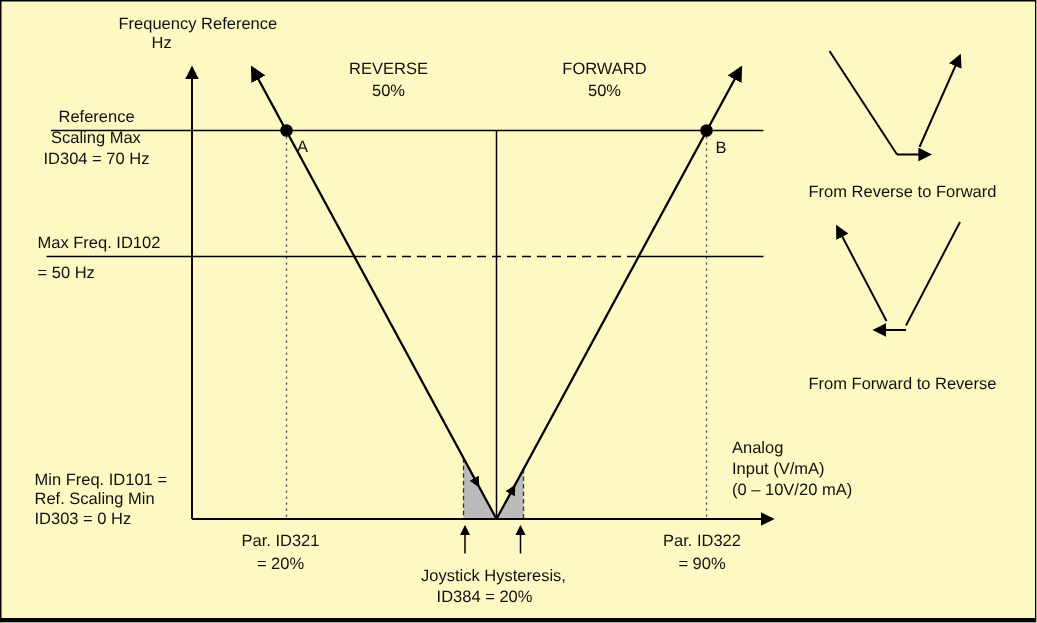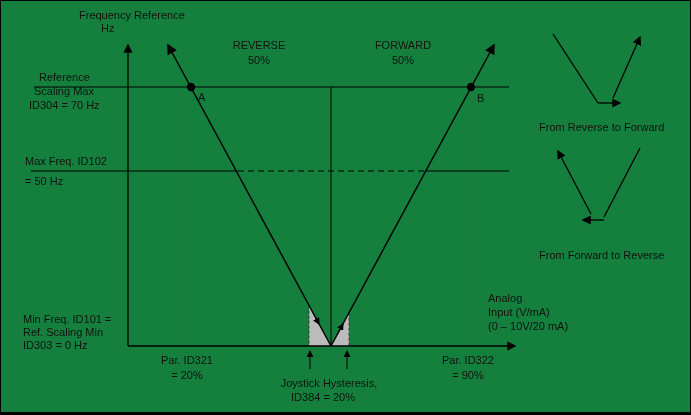--- a/index.html
+++ b/index.html
@@ -1,17 +1,17 @@
 <!DOCTYPE html>
 <html><head>
 <meta charset="utf-8">
 <style>
   html,body{margin:0;padding:0;background:#d8d8d8;}
   .frame{
-    width:691px;height:415px;box-sizing:border-box;background:#15803d;
+    width:691px;height:415px;box-sizing:border-box;background:#fef9c3;
     border:1px solid #000;border-bottom:3px solid #000;
     font-family:"Liberation Sans", sans-serif;position:relative;overflow:hidden;
   }
   svg{display:block;}
   text{
     font-family:"Liberation Sans", sans-serif;
     font-size:11px;
     fill:#111111;
   }
   .ln{stroke:#000000;fill:none;}

